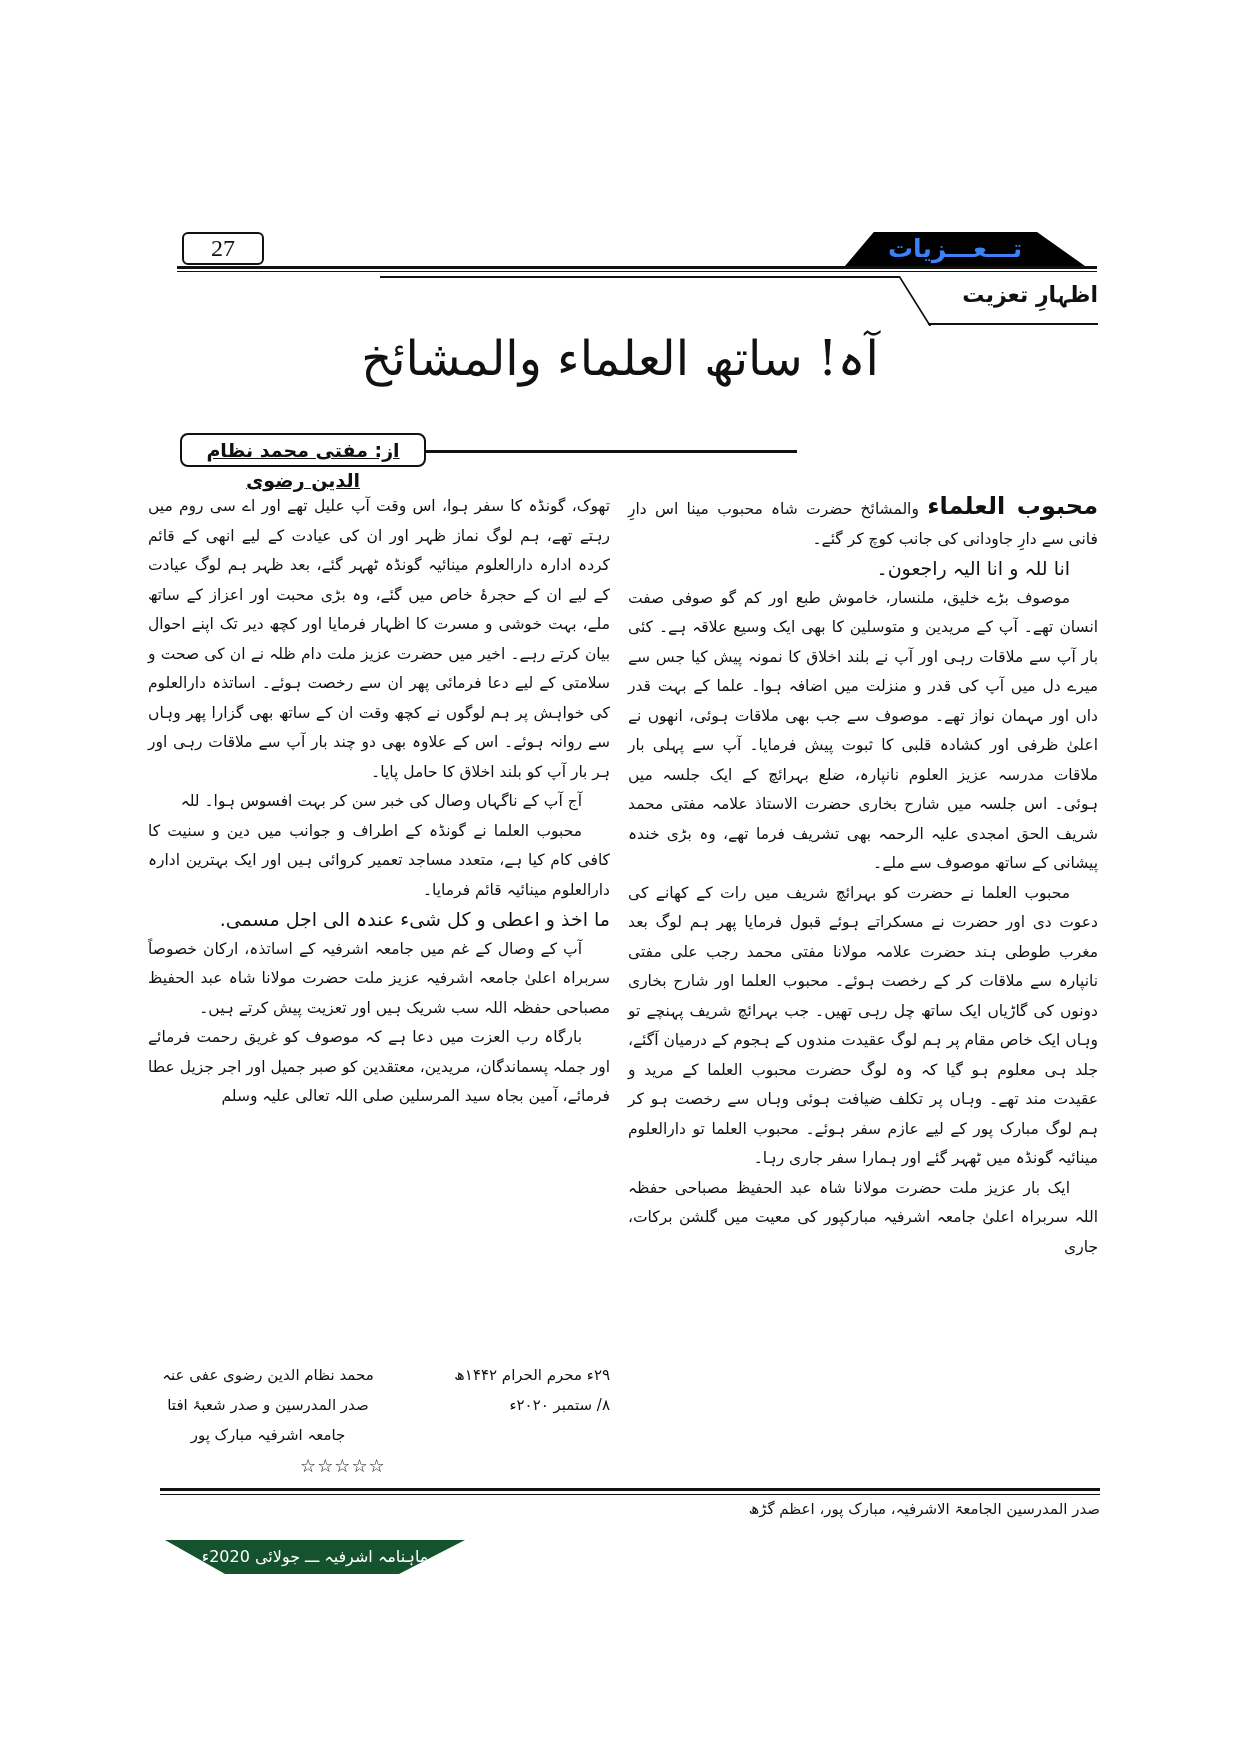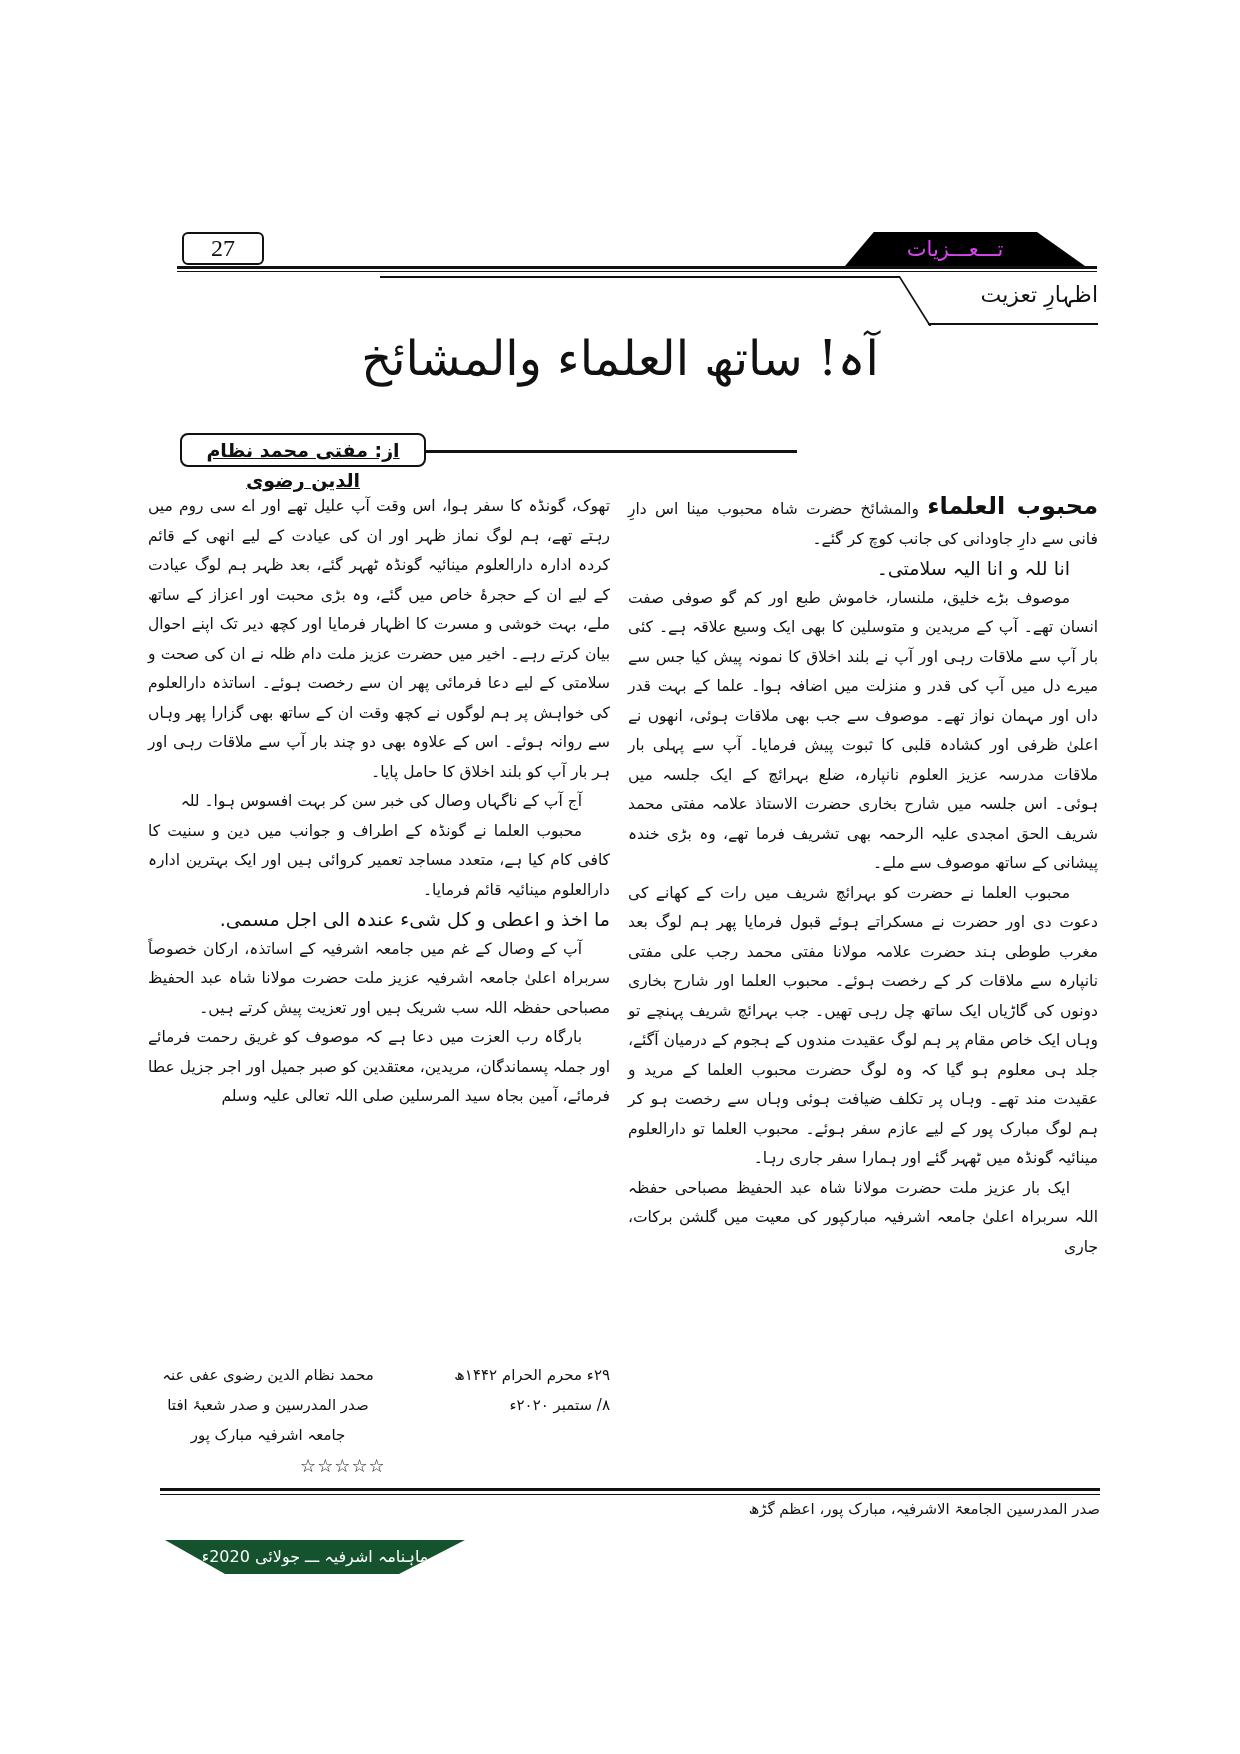--- a/index.html
+++ b/index.html
@@ -3,25 +3,25 @@
 <meta charset="utf-8">
 <style>
   html, body { margin:0; padding:0; background:#ffffff; }
   body { width:1240px; height:1754px; position:relative; overflow:hidden; font-family:"DejaVu Sans", sans-serif; color:#111; }
 
   
   .page-num-box { position:absolute; left:182px; top:232px; width:78px; height:29px; border:2px solid #111; border-radius:6px; text-align:center; font-family:"Liberation Serif", serif; font-size:24px; line-height:29px; }
   .header-rule-top { position:absolute; left:177px; top:266px; width:920px; height:3px; background:#111; }
   .header-rule-thin { position:absolute; left:177px; top:271px; width:920px; height:1px; background:#111; }
   .section-tab { position:absolute; left:845px; top:232px; width:240px; height:34px; background:#000; clip-path:polygon(12% 0, 80% 0, 100% 100%, 0 100%); }
-  .section-tab-label { position:absolute; left:0; right:20px; top:0; text-align:center; color:#d946ef; font-weight:normal; font-size:21px; line-height:34px; direction:rtl; letter-spacing:2px; }
+  .section-tab-label { position:absolute; left:0; right:20px; top:0; text-align:center; color:#3b82f6; font-weight:bold; font-size:25px; line-height:34px; direction:rtl; letter-spacing:2px; }
   .sub-rule { position:absolute; left:380px; top:276px; width:520px; height:2px; background:#111; }
   .sub-slant { position:absolute; left:898px; top:276px; width:2px; height:50px; background:#111; transform:skewX(32deg); transform-origin:top left; }
   .sub-rule-bottom { position:absolute; left:928px; top:323px; width:170px; height:2px; background:#111; }
-  .subsection-label { position:absolute; right:142px; top:282px; font-weight:normal; font-size:22px; direction:rtl; }
+  .subsection-label { position:absolute; right:142px; top:282px; font-weight:bold; font-size:22px; direction:rtl; }
 
   
   .article-title { position:absolute; left:0; width:1240px; top:318px; text-align:center; font-family:"DejaVu Serif", serif; font-size:48px; direction:rtl; line-height:80px; }
 
   
   .byline-box { position:absolute; left:180px; top:433px; width:242px; height:30px; border:2px solid #111; border-radius:8px; text-align:center; font-weight:bold; font-size:19px; line-height:30px; direction:rtl;text-decoration:underline; }
   .byline-rule { position:absolute; left:425px; top:450px; width:372px; height:3px; background:#111; }
 
   
   .col { position:absolute; top:492px; direction:rtl; text-align:justify; font-family:"DejaVu Sans", sans-serif; font-size:15.5px; line-height:29.5px; }
@@ -59,21 +59,21 @@
 <div class="sub-rule-bottom"></div>
 <div class="subsection-label">اظہارِ تعزیت</div>
 
 <div class="article-title">آہ! ساتھ العلماء والمشائخ</div>
 
 <div class="byline-box">از: مفتی محمد نظام الدین رضوی</div>
 <div class="byline-rule"></div>
 
 <div class="col col-right">
   <p><span class="lead-bold">محبوب العلماء</span><span> والمشائخ حضرت شاہ محبوب مینا اس دارِ فانی سے دارِ جاودانی کی جانب کوچ کر گئے۔</span></p>
-  <p class="indent arabic-line">انا للہ و انا الیہ سلامتی۔</p>
+  <p class="indent arabic-line">انا للہ و انا الیہ راجعون۔</p>
   <p class="indent">موصوف بڑے خلیق، ملنسار، خاموش طبع اور کم گو صوفی صفت انسان تھے۔ آپ کے مریدین و متوسلین کا بھی ایک وسیع علاقہ ہے۔ کئی بار آپ سے ملاقات رہی اور آپ نے بلند اخلاق کا نمونہ پیش کیا جس سے میرے دل میں آپ کی قدر و منزلت میں اضافہ ہوا۔ علما کے بہت قدر داں اور مہمان نواز تھے۔ موصوف سے جب بھی ملاقات ہوئی، انھوں نے اعلیٰ ظرفی اور کشادہ قلبی کا ثبوت پیش فرمایا۔ آپ سے پہلی بار ملاقات مدرسہ عزیز العلوم نانپارہ، ضلع بہرائچ کے ایک جلسہ میں ہوئی۔ اس جلسہ میں شارح بخاری حضرت الاستاذ علامہ مفتی محمد شریف الحق امجدی علیہ الرحمہ بھی تشریف فرما تھے، وہ بڑی خندہ پیشانی کے ساتھ موصوف سے ملے۔</p>
   <p class="indent">محبوب العلما نے حضرت کو بہرائچ شریف میں رات کے کھانے کی دعوت دی اور حضرت نے مسکراتے ہوئے قبول فرمایا پھر ہم لوگ بعد مغرب طوطی ہند حضرت علامہ مولانا مفتی محمد رجب علی مفتی نانپارہ سے ملاقات کر کے رخصت ہوئے۔ محبوب العلما اور شارح بخاری دونوں کی گاڑیاں ایک ساتھ چل رہی تھیں۔ جب بہرائچ شریف پہنچے تو وہاں ایک خاص مقام پر ہم لوگ عقیدت مندوں کے ہجوم کے درمیان آگئے، جلد ہی معلوم ہو گیا کہ وہ لوگ حضرت محبوب العلما کے مرید و عقیدت مند تھے۔ وہاں پر تکلف ضیافت ہوئی وہاں سے رخصت ہو کر ہم لوگ مبارک پور کے لیے عازم سفر ہوئے۔ محبوب العلما تو دارالعلوم مینائیہ گونڈہ میں ٹھہر گئے اور ہمارا سفر جاری رہا۔</p>
   <p class="indent">ایک بار عزیز ملت حضرت مولانا شاہ عبد الحفیظ مصباحی حفظہ اللہ سربراہ اعلیٰ جامعہ اشرفیہ مبارکپور کی معیت میں گلشن برکات، جاری</p>
 </div>
 
 <div class="col col-left">
   <p>تھوک، گونڈہ کا سفر ہوا، اس وقت آپ علیل تھے اور اے سی روم میں رہتے تھے، ہم لوگ نماز ظہر اور ان کی عیادت کے لیے انھی کے قائم کردہ ادارہ دارالعلوم مینائیہ گونڈہ ٹھہر گئے، بعد ظہر ہم لوگ عیادت کے لیے ان کے حجرۂ خاص میں گئے، وہ بڑی محبت اور اعزاز کے ساتھ ملے، بہت خوشی و مسرت کا اظہار فرمایا اور کچھ دیر تک اپنے احوال بیان کرتے رہے۔ اخیر میں حضرت عزیز ملت دام ظلہ نے ان کی صحت و سلامتی کے لیے دعا فرمائی پھر ان سے رخصت ہوئے۔ اساتذہ دارالعلوم کی خواہش پر ہم لوگوں نے کچھ وقت ان کے ساتھ بھی گزارا پھر وہاں سے روانہ ہوئے۔ اس کے علاوہ بھی دو چند بار آپ سے ملاقات رہی اور ہر بار آپ کو بلند اخلاق کا حامل پایا۔</p>
   <p class="indent">آج آپ کے ناگہاں وصال کی خبر سن کر بہت افسوس ہوا۔ للہ</p>
   <p class="indent">محبوب العلما نے گونڈہ کے اطراف و جوانب میں دین و سنیت کا کافی کام کیا ہے، متعدد مساجد تعمیر کروائی ہیں اور ایک بہترین ادارہ دارالعلوم مینائیہ قائم فرمایا۔</p>
   <p class="arabic-line">ما اخذ و اعطی و کل شیء عندہ الی اجل مسمی.</p>

